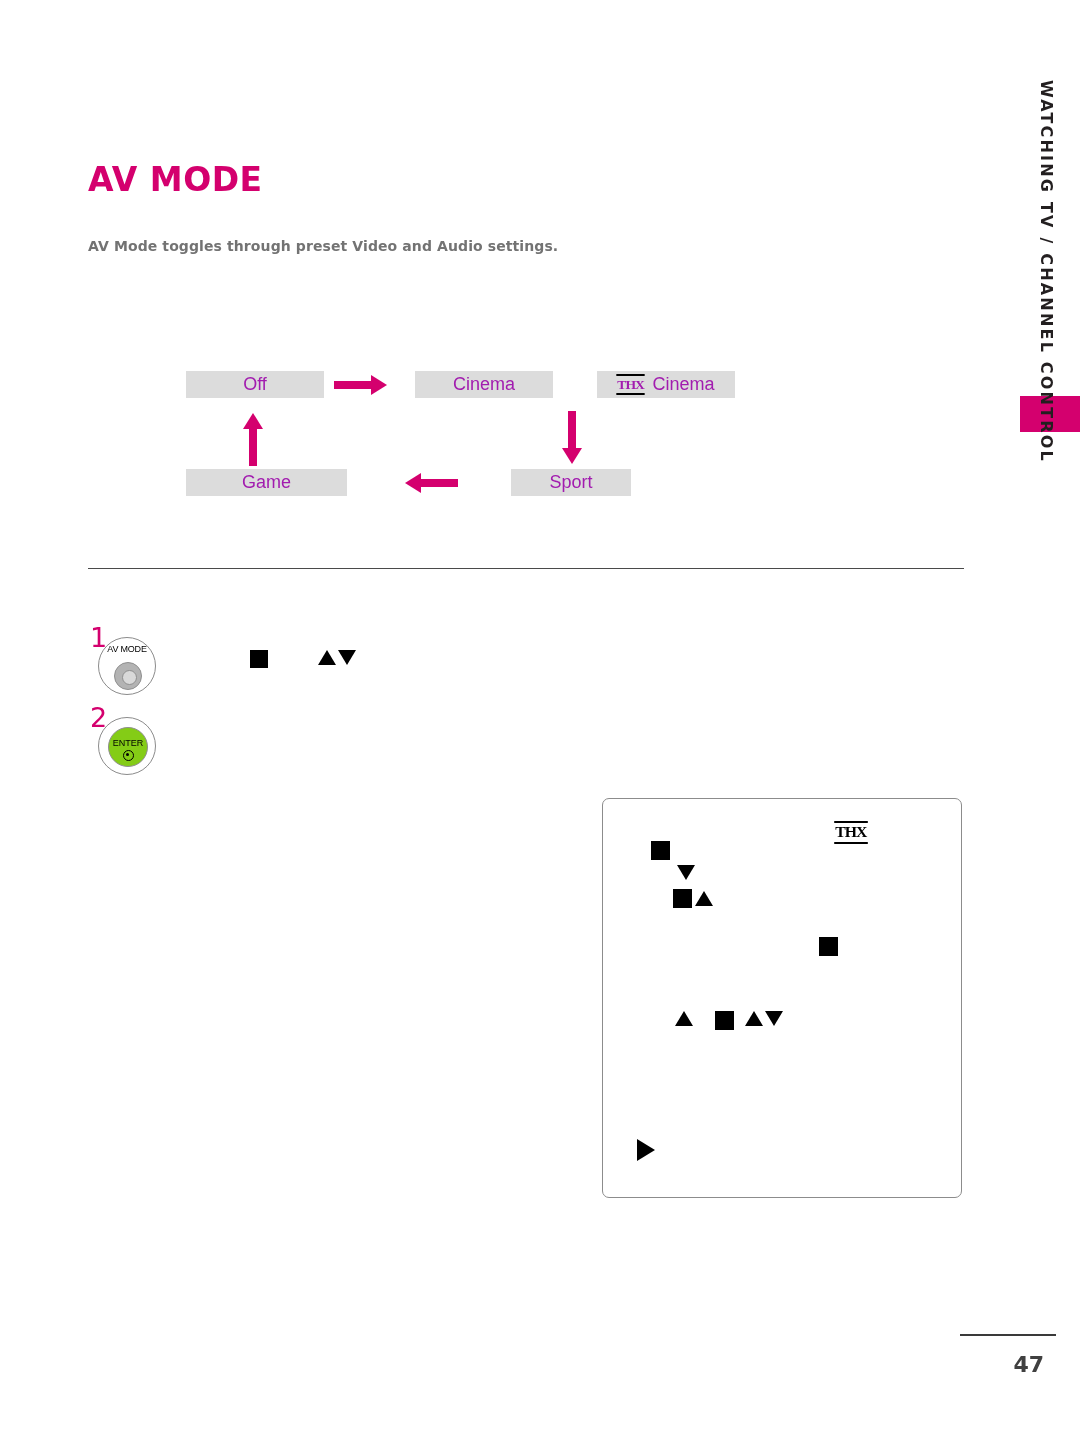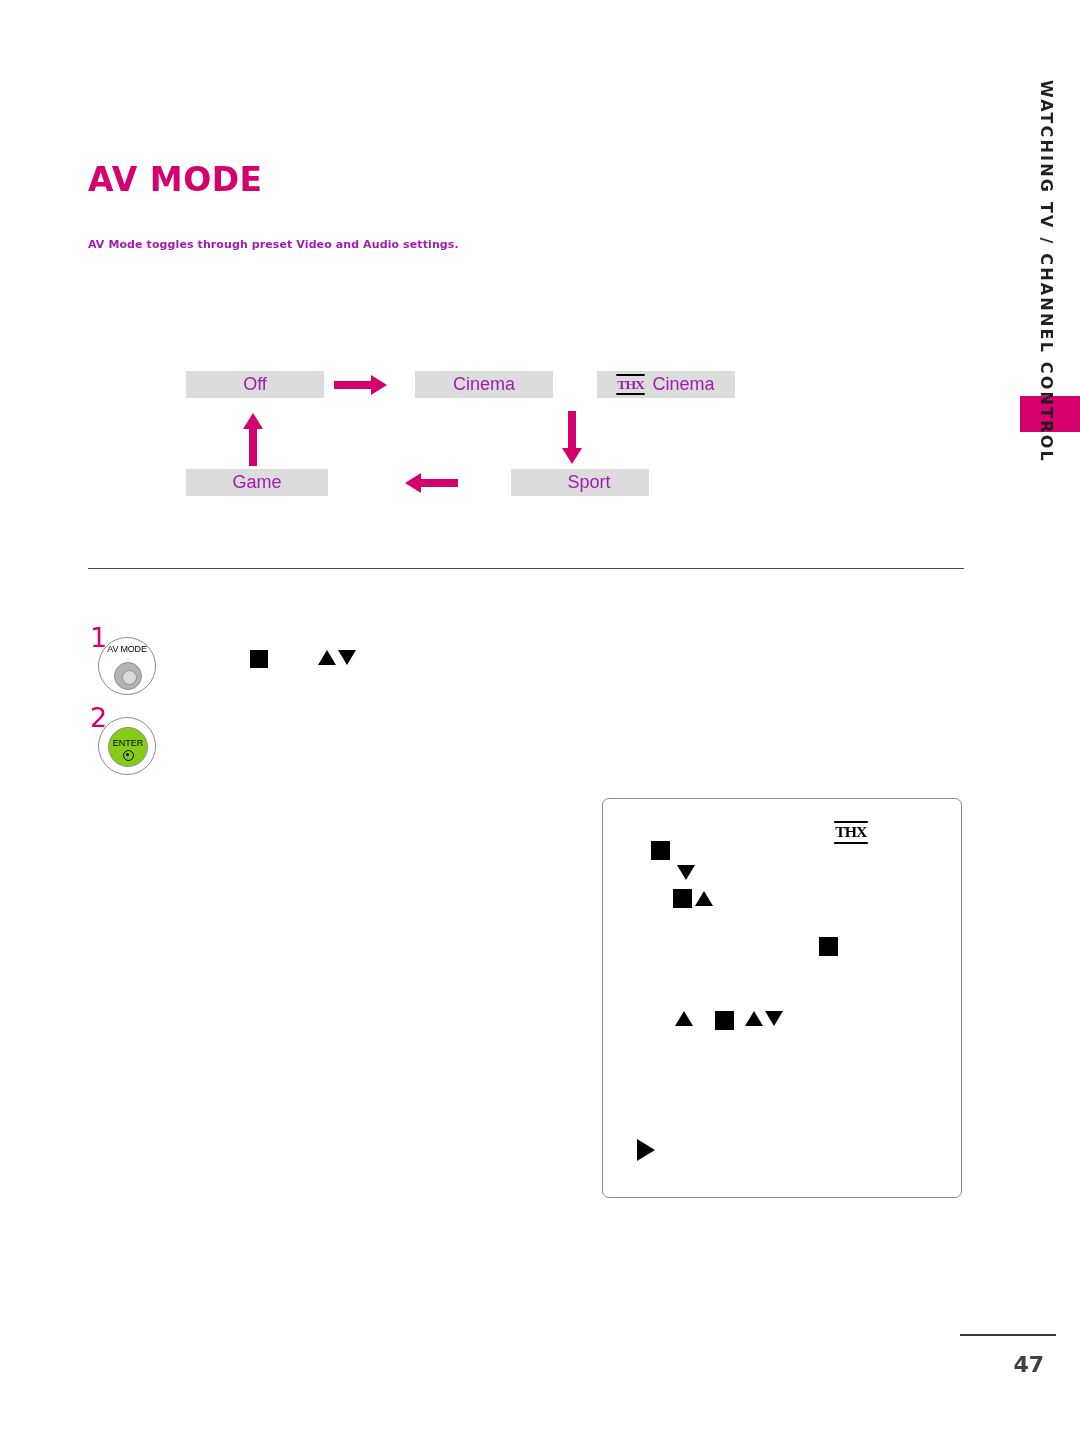--- a/index.html
+++ b/index.html
@@ -29,23 +29,23 @@
     font-weight: bold;
     letter-spacing: 0.5px;
     color: #D4006E;
     font-family: "DejaVu Sans", sans-serif;
   }
 
   .intro-text {
     position: absolute;
     left: 88px;
     top: 238px;
-    font-size: 11px;
+    font-size: 14px;
     font-weight: bold;
-    color: #a21caf;
+    color: #737373;
     font-family: "DejaVu Sans", sans-serif;
     letter-spacing: 0.1px;
   }
 
   
   .flow {
     position: absolute;
     left: 0;
     top: 0;
   }
@@ -335,27 +335,27 @@
       <span>Cinema</span>
     </div>
 
     <div class="flow-box thx-box" style="left:597px; top:371px; width:138px;">
       <span class="thx">THX</span>
       <span>Cinema</span>
     </div>
 
     <div class="arrow-v arrow-down" style="left:568px; top:411px; height:38px;"></div>
 
-    <div class="flow-box" style="left:511px; top:469px; width:120px;padding-left:18px;">
+    <div class="flow-box" style="left:511px; top:469px; width:120px;">
       <span>Sport</span>
     </div>
 
     <div class="arrow-h arrow-left" style="left:420px; top:479px; width:38px;"></div>
 
-    <div class="flow-box" style="left:186px; top:469px; width:142px;">
+    <div class="flow-box" style="left:186px; top:469px; width:161px;">
       <span>Game</span>
     </div>
 
     <div class="arrow-v arrow-up" style="left:249px; top:428px; height:38px;"></div>
   </div>
 
   <div class="divider"></div>
 
   <div class="step">
     <div class="step-num" style="left:90px; top:622px;">1</div>

